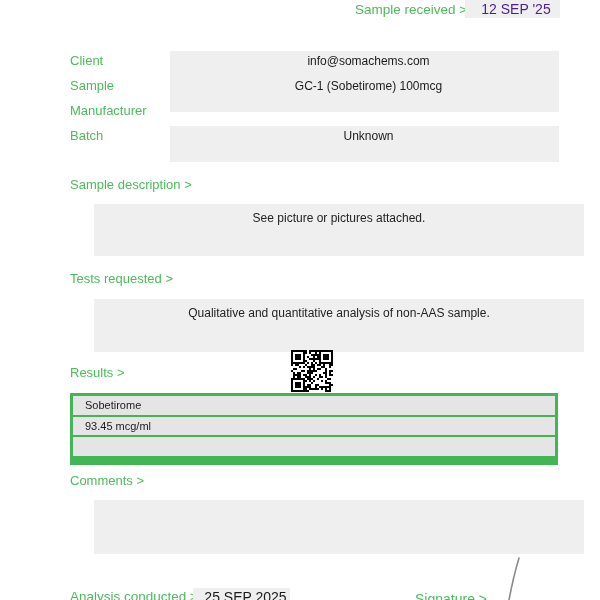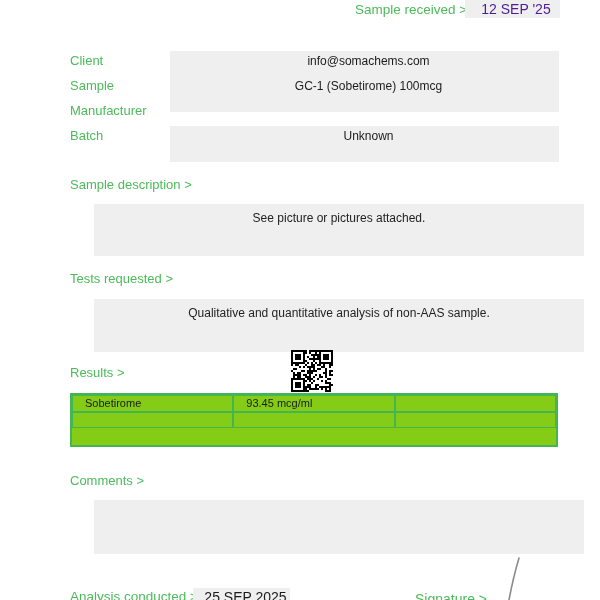--- a/index.html
+++ b/index.html
@@ -31,23 +31,23 @@
     position:absolute;left:55px;width:490px;background:var(--boxgray,#efefef);
     font-size:12px;color:#232323;padding:7px 8px;box-sizing:border-box;margin-left:24px;
   }
   .b-desc{top:204px;height:52px}
   .b-tests{top:299px;height:53px}
   .b-comments{top:500px;height:54px}
   
   .qr{position:absolute;left:276px;top:350px;width:42px;height:42px;}
   
   .rtable{
-    position:absolute;left:55px;top:393px;width:488px;height:54px;box-sizing:border-box;
-    display:grid;grid-template-columns:1fr 1fr 1fr;grid-template-rows:1fr 1fr 1fr;
-    border:2px solid var(--tborder,#43b554);background:#84cc16;
+    position:absolute;left:55px;top:393px;width:488px;height:72px;box-sizing:border-box;
+    display:grid;grid-template-columns:1fr;grid-template-rows:1fr 1fr 1fr;
+    border:2px solid var(--tborder,#43b554);background:#e5e5e5;
   }
   .rcell{
     border:1px solid var(--tborder,#43b554);font-size:11px;color:#1b1b1b;
     display:flex;align-items:center;padding-left:12px;box-sizing:border-box;white-space:nowrap;overflow:hidden;
   }
   
   .analysis-label{position:absolute;left:55px;top:589px;font-size:13.5px;white-space:nowrap;}
   .analysis-date{
     position:absolute;left:178px;top:588px;width:97px;height:19px;background:var(--boxgray,#efefef);
     font-size:14px;color:#1b1b1b;line-height:19px;padding-left:8px;box-sizing:border-box;white-space:nowrap;

